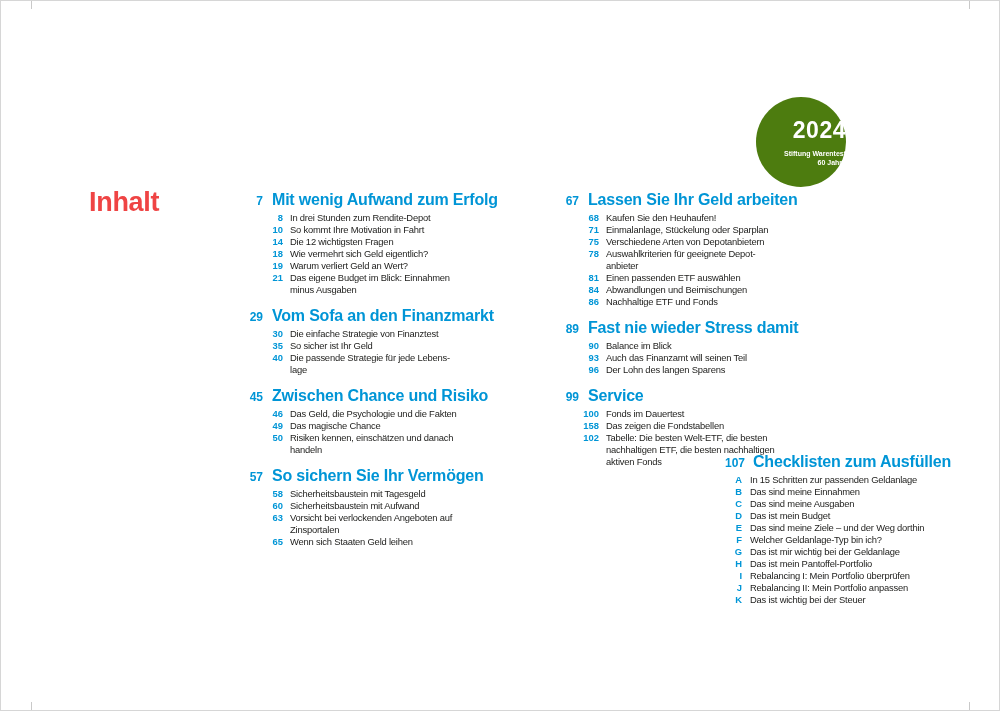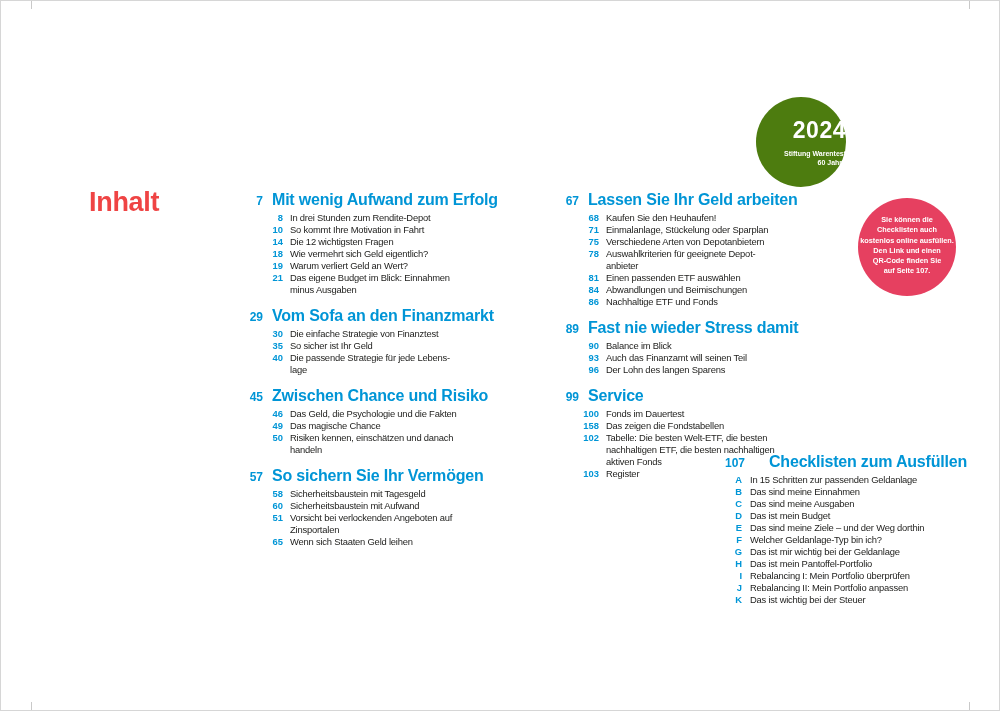--- a/index.html
+++ b/index.html
@@ -18,21 +18,21 @@
   .col3 { left:700px; top:452px; width:275px; }
 
   .toc-section { margin-bottom:11px; }
   .sec-head { display:flex; align-items:baseline; margin-bottom:3px; }
   .sec-num { width:40px; text-align:right; font-size:12px; font-weight:bold; color:#0095d6; flex:none; margin-right:9px; }
   .sec-title { font-size:16px; font-weight:bold; color:#0095d6; letter-spacing:-0.2px; white-space:nowrap; }
   .toc-item { display:flex; align-items:baseline; }
   .item-num { width:60px; text-align:right; font-size:9.4px; font-weight:bold; color:#0095d6; flex:none; margin-right:7px; }
   .item-text { font-size:9.4px; font-weight:normal; color:#1d1d1b; line-height:12px; letter-spacing:-0.2px; white-space:pre-line; }
 
-  .col3 .sec-num { width:44px; margin-right:24px; }
+  .col3 .sec-num { width:44px; margin-right:8px; }
   .col3 .item-num { width:41px; margin-right:8px; }
 
   .badge-year { position:absolute; left:755px; top:96px; width:90px; height:90px; border-radius:50%; background:#4d7c0f; color:#ffffff; text-align:right; box-sizing:border-box; padding-top:21px; }
   .badge-year .year { font-size:23px; font-weight:bold; letter-spacing:0.5px; line-height:24px; margin-bottom:7px; }
   .badge-year .sub { font-size:7px; font-weight:bold; line-height:9px; }
 
   .badge-note { position:absolute; left:857px; top:197px; width:98px; height:98px; border-radius:50%; background:#e64060; color:#ffffff; text-align:center; box-sizing:border-box; padding-top:17px; }
   .badge-note .note-lines div { font-size:7.3px; line-height:10.3px; font-weight:bold; }
 </style>
 </head>
@@ -123,21 +123,21 @@
         </div>
         <div class="toc-item">
           <span class="item-num">58</span>
           <span class="item-text">Sicherheitsbaustein mit Tagesgeld</span>
         </div>
         <div class="toc-item">
           <span class="item-num">60</span>
           <span class="item-text">Sicherheitsbaustein mit Aufwand</span>
         </div>
         <div class="toc-item">
-          <span class="item-num">51</span>
+          <span class="item-num">63</span>
           <span class="item-text">Vorsicht bei verlockenden Angeboten auf
 Zinsportalen</span>
         </div>
         <div class="toc-item">
           <span class="item-num">65</span>
           <span class="item-text">Wenn sich Staaten Geld leihen</span>
         </div>
       </div>
     </div>
   <div class="col col2">
@@ -205,24 +205,20 @@
         </div>
         <div class="toc-item">
           <span class="item-num">158</span>
           <span class="item-text">Das zeigen die Fondstabellen</span>
         </div>
         <div class="toc-item">
           <span class="item-num">102</span>
           <span class="item-text">Tabelle: Die besten Welt-ETF, die besten
 nachhaltigen ETF, die besten nachhaltigen
 aktiven Fonds</span>
-        </div>
-        <div class="toc-item">
-          <span class="item-num">103</span>
-          <span class="item-text">Register</span>
         </div>
       </div>
     </div>
   <div class="col col3">
       <div class="toc-section">
         <div class="sec-head">
           <span class="sec-num">107</span>
           <span class="sec-title">Checklisten zum Ausfüllen</span>
         </div>
         <div class="toc-item">
@@ -271,23 +267,13 @@
         </div>
       </div>
     </div>
 
   <div class="badge-year">
     <div class="year">2024</div>
     <div class="sub">Stiftung Warentest</div>
     <div class="sub">60 Jahre</div>
   </div>
 
-  <div class="badge-note">
-    <div class="note-lines">
-        <div>Sie können die</div>
-        <div>Checklisten auch</div>
-        <div>kostenlos online ausfüllen.</div>
-        <div>Den Link und einen</div>
-        <div>QR-Code finden Sie</div>
-        <div>auf Seite 107.</div>
-      </div>
-  </div>
 </div>
 
 </body></html>

